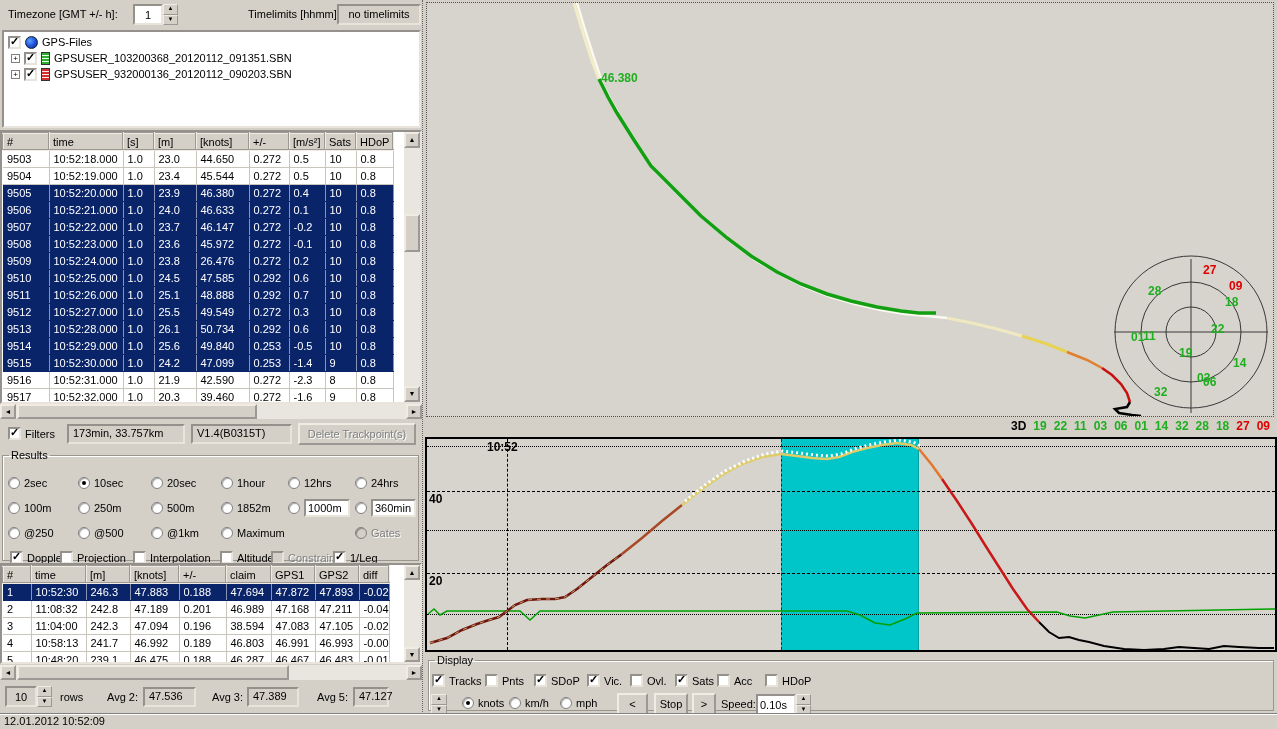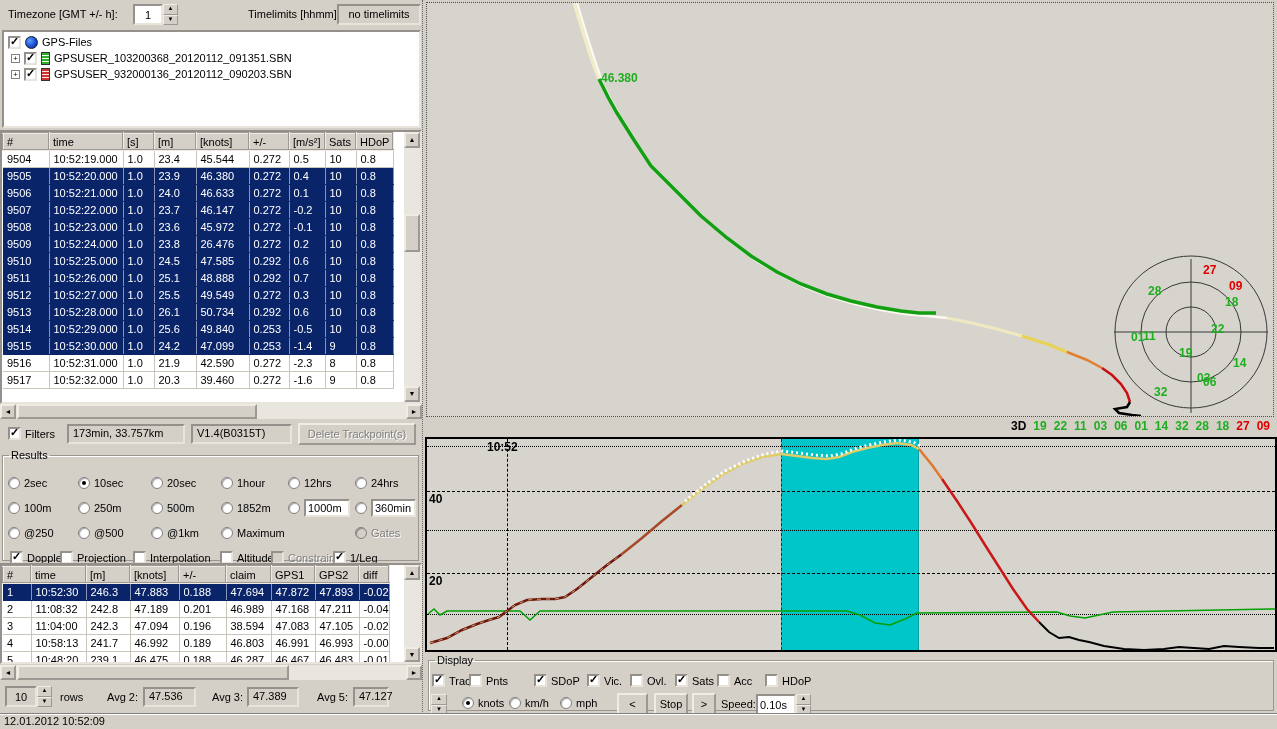--- a/index.html
+++ b/index.html
@@ -109,20 +109,31 @@
             <th>[m]</th>
             <th>[knots]</th>
             <th>+/-</th>
             <th>[m/s²]</th>
             <th>Sats</th>
             <th>HDoP</th>
           </tr>
         </thead>
       <tbody id="track-tbody">
           <tr>
+            <td>9503</td>
+            <td>10:52:18.000</td>
+            <td>1.0</td>
+            <td>23.0</td>
+            <td>44.650</td>
+            <td>0.272</td>
+            <td>0.5</td>
+            <td>10</td>
+            <td>0.8</td>
+          </tr>
+          <tr>
             <td>9504</td>
             <td>10:52:19.000</td>
             <td>1.0</td>
             <td>23.4</td>
             <td>45.544</td>
             <td>0.272</td>
             <td>0.5</td>
             <td>10</td>
             <td>0.8</td>
           </tr>
@@ -586,21 +597,21 @@
     <input class="edit" style="width: 40px; height: 21px;" value="0.10s">
     <span class="spin" style="height:21px;">
         <span class="sb">▲</span>
         <span class="sb">▼</span>
       </span>
   </div>
 <div class="ctl" style="left: 3px; top: 8px;">
       <span class="cb on"></span>
       <span>Tracks</span>
     </div>
-    <div class="ctl" style="left: 40px; top: 8px;">
+    <div class="ctl" style="left: 56px; top: 8px;">
       <span class="cb"></span>
       <span>Pnts</span>
     </div>
     <div class="ctl" style="left: 105px; top: 8px;">
       <span class="cb on"></span>
       <span>SDoP</span>
     </div>
     <div class="ctl" style="left: 158px; top: 8px;">
       <span class="cb on"></span>
       <span>Vic.</span>

